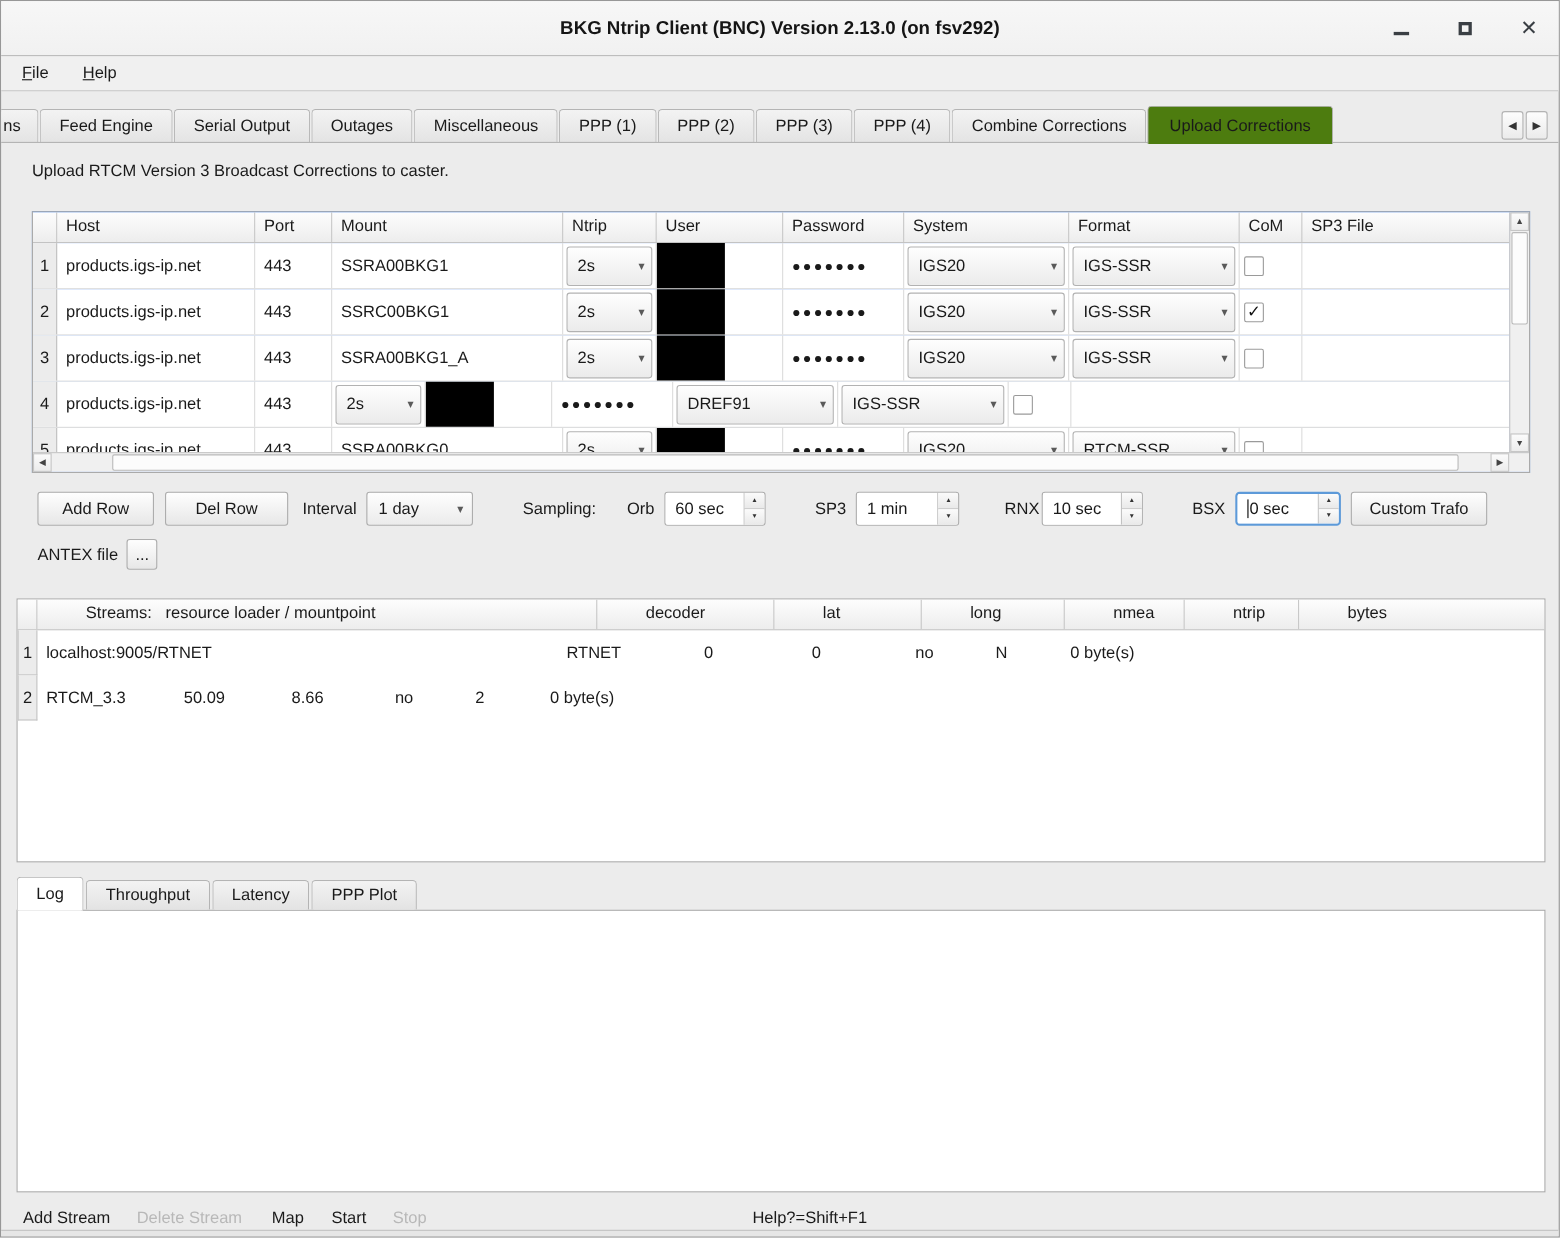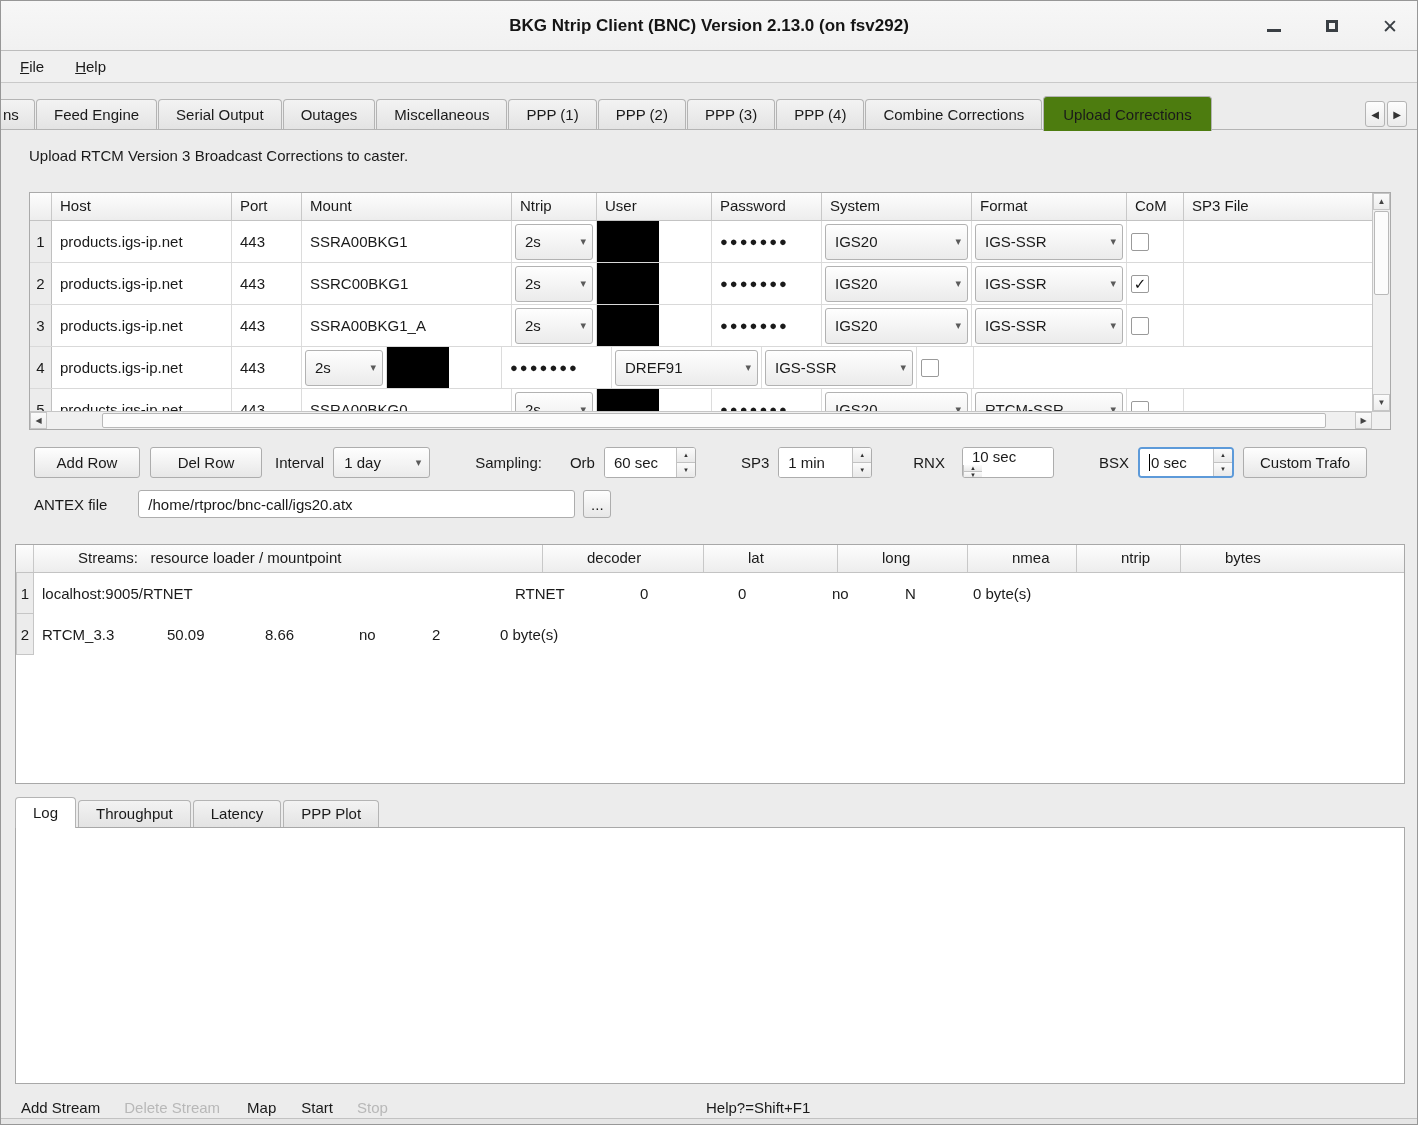--- a/index.html
+++ b/index.html
@@ -108,21 +108,21 @@
   .btabs { display:flex; align-items:flex-end; margin:13px 0 0 14px; height:30px; position:relative; z-index:2; }
   .btab { border:1px solid #b4b4b4; border-bottom:none; border-radius:4px 4px 0 0;
           background:linear-gradient(#f3f3f3,#e3e3e3); padding:4px 17px 5px 17px; margin-right:2px; white-space:nowrap; }
   .btab.active { background:#ffffff; padding:6px 17px 7px 17px; margin-bottom:-1px; z-index:3; position:relative; }
   .logarea { margin:0 0 0 14px; width:1390px; height:257px; border:1px solid #a8a8a8; background:#fff; }
   
   .statusbar { position:relative; display:flex; align-items:center; height:38px; margin-top:4px; padding-left:20px; }
   .sb-item { white-space:nowrap; }
   .sb-disabled { color:#b8b8b8; }
   .sb-map { margin-left:27px; } .sb-del { margin-left:24px; } .sb-start { margin-left:25px; } .sb-stop { margin-left:24px; }
-  .sb-help { position:absolute; left:705px; }
+  .sb-help { position:absolute; left:683px; }
   .bottom-strip { position:absolute; left:0; right:0; bottom:0; height:6px; background:#e6e6e6; border-top:1px solid #c2c2c2; }
 </style>
 </head>
 <body>
 
 <div class="titlebar">
   <div class="title">BKG Ntrip Client (BNC) Version 2.13.0 (on fsv292)</div>
   <div class="win-controls">
     <div class="wbtn">
         <span class="min-glyph"></span>
@@ -396,21 +396,21 @@
   </div>
   <span class="lbl" style="margin-left:45px;">SP3</span>
   <div class="spin" style="margin-left:9px; width:94px;">
     <span class="sval">1 min</span>
     <span class="sarrows">
       <span class="sa">▲</span>
       <span class="sa">▼</span>
     </span>
   </div>
   <span class="lbl" style="margin-left:41px;">RNX</span>
-  <div class="spin" style="margin-left:17px; width:92px;flex-direction:column;">
+  <div class="spin" style="margin-left:2px; width:92px;">
     <span class="sval">10 sec</span>
     <span class="sarrows">
       <span class="sa">▲</span>
       <span class="sa">▼</span>
     </span>
   </div>
   <span class="lbl" style="margin-left:45px;">BSX</span>
   <div class="spin spin-focus" style="margin-left:9px; width:96px;">
     <span class="sval">
         <span class="caret"></span>
@@ -419,21 +419,20 @@
     <span class="sarrows">
       <span class="sa">▲</span>
       <span class="sa">▼</span>
     </span>
   </div>
   <div class="btn" style="margin-left:9px; width:124px; padding:0 8px;">Custom Trafo</div>
 </div>
 
 <div class="antex-row">
   <span class="lbl">ANTEX file</span>
-  <div class="text-input" style="margin-left:31px;">/home/rtproc/bnc-call/igs20.atx</div>
   <div class="btn btn-browse">...</div>
 </div>
 
 <div class="streams">
   <div class="shead">
     <div class="shcell s-num"></div>
     <div class="shcell s-main">Streams:   resource loader / mountpoint</div>
     <div class="shcell s-dec">decoder</div>
     <div class="shcell s-lat">lat</div>
     <div class="shcell s-long">long</div>

